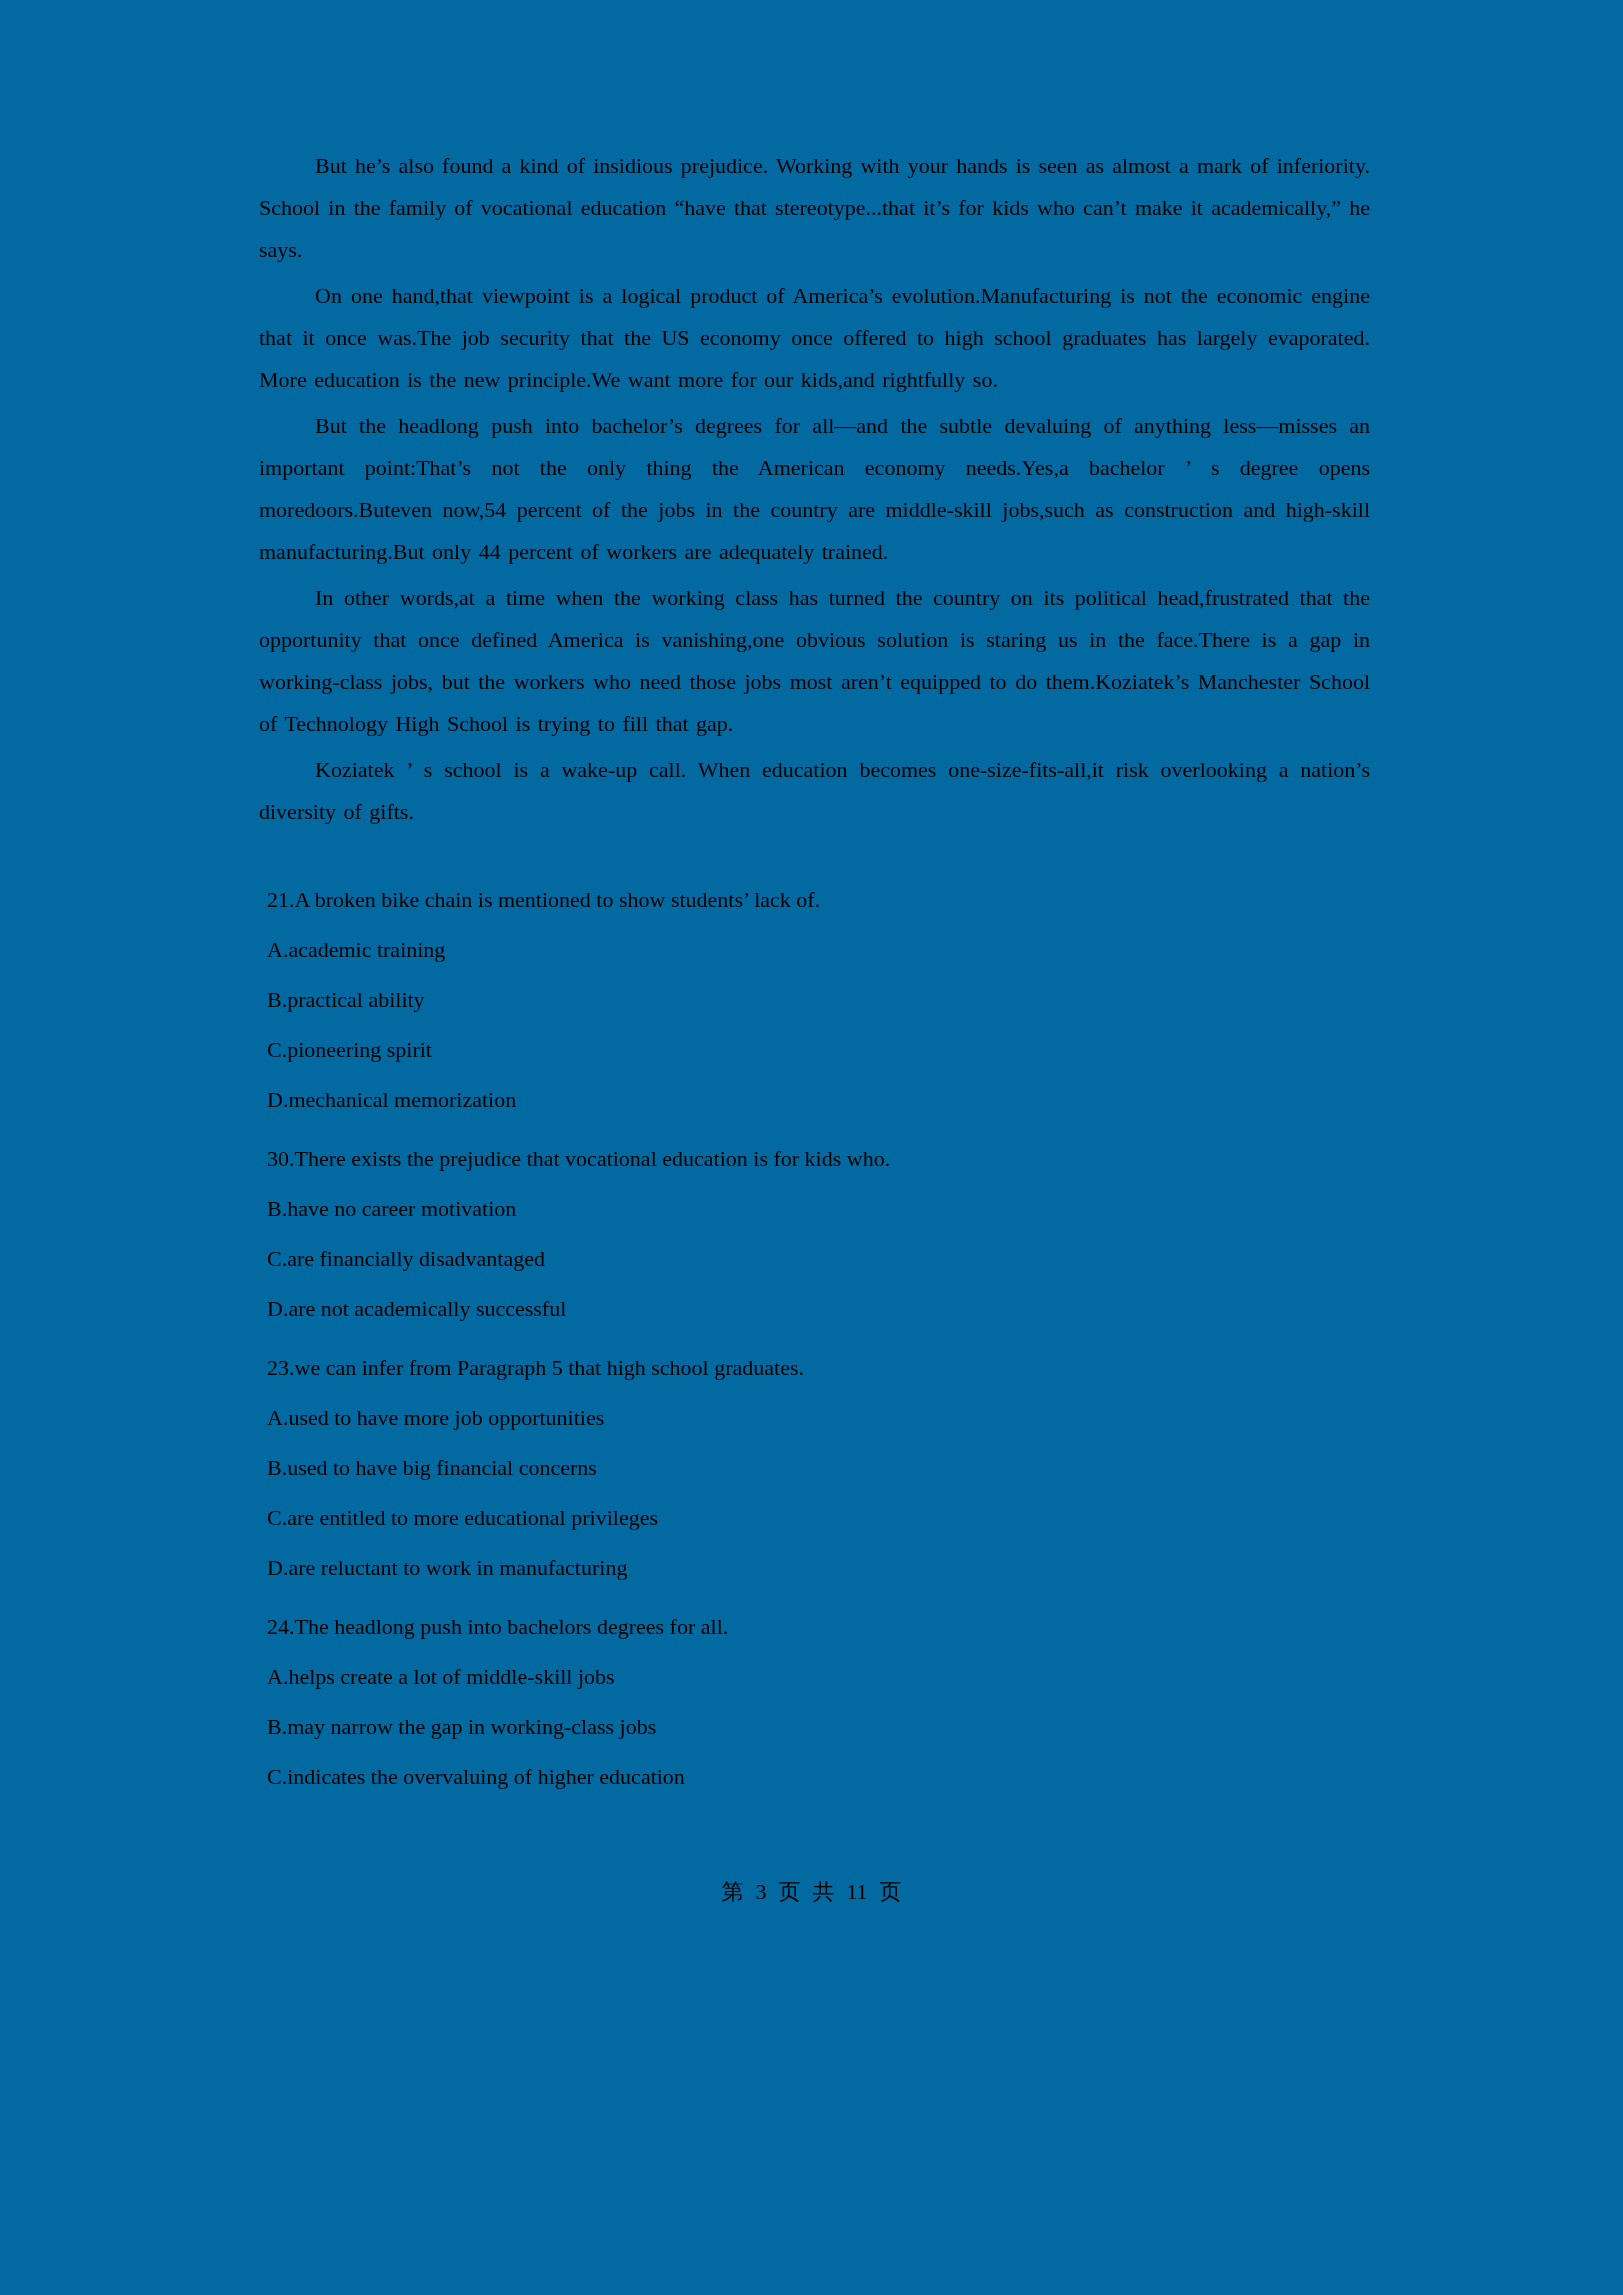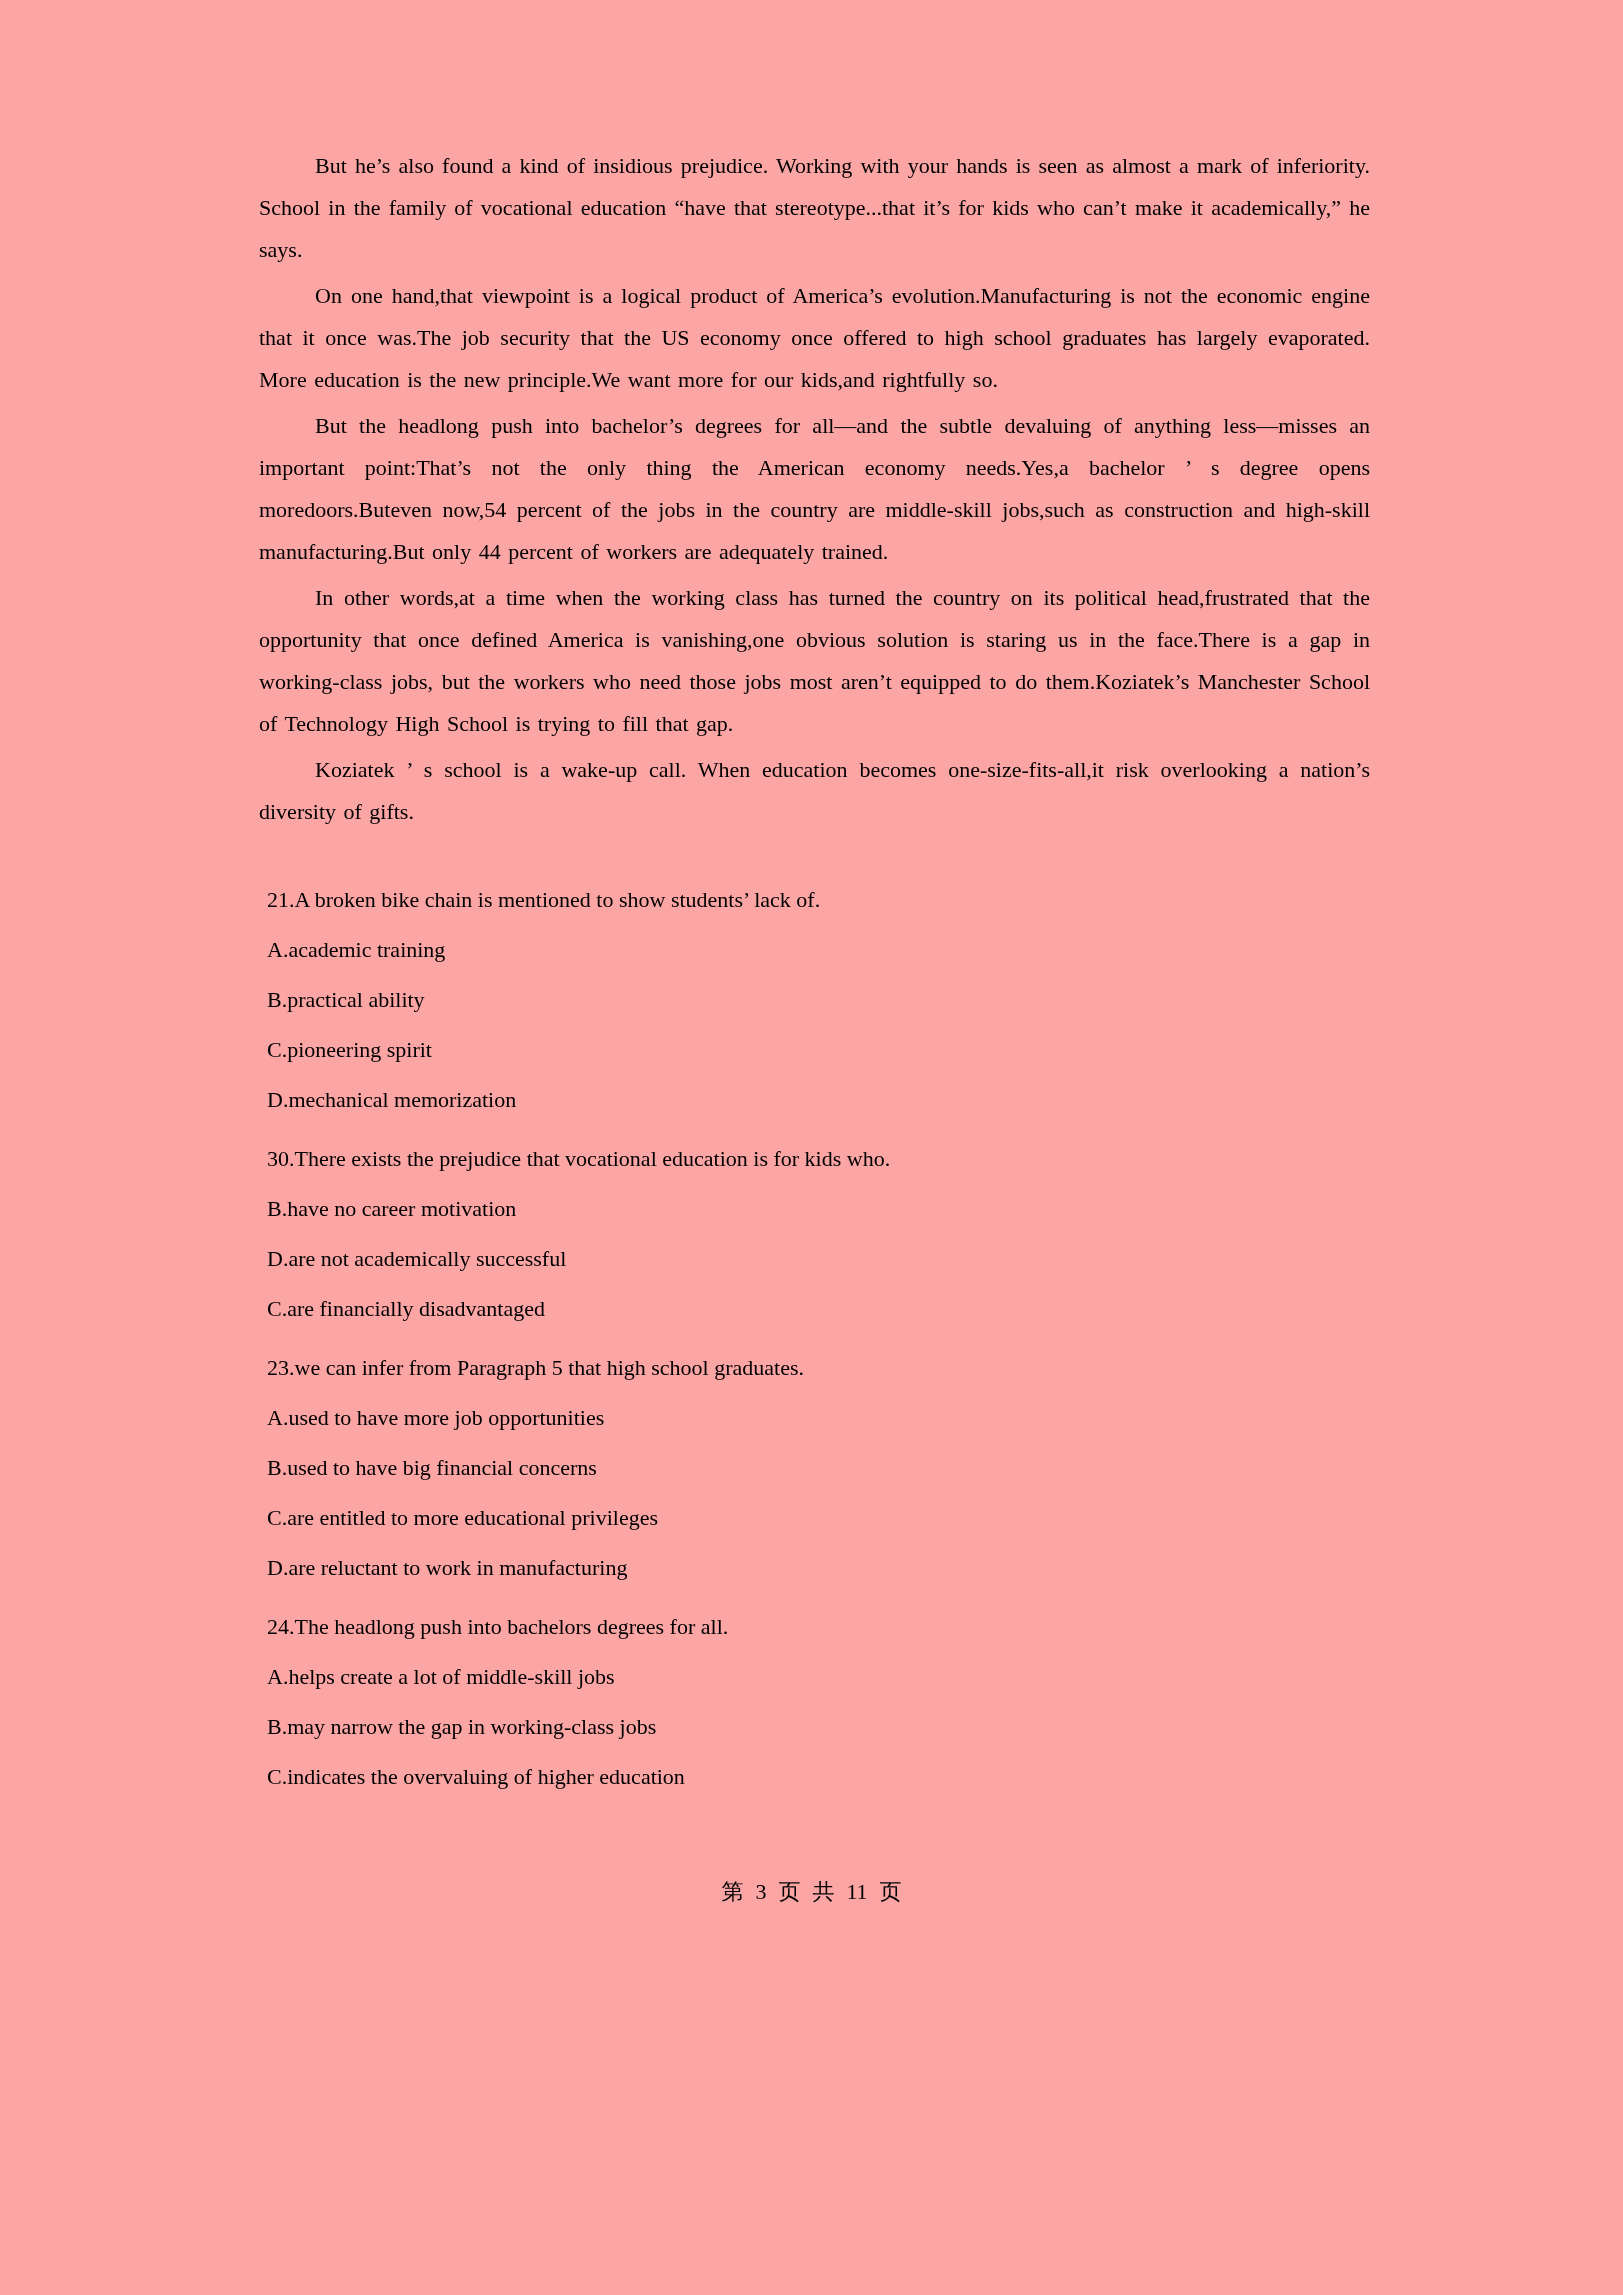--- a/index.html
+++ b/index.html
@@ -10,21 +10,21 @@
   body {
     width: 1623px;
     height: 2295px;
     position: relative;
     font-family: "Liberation Serif", serif;
     color: #000000;
   }
   .page {
     position: absolute;
     inset: 0;
-    background: #fca5a5;
+    background: #0369a1;
   }
   .content {
     position: absolute;
     left: 259px;
     top: 145px;
     width: 1111px;
   }
   .para {
     margin: 0 0 3.9px 0;
     font-size: 22px;
@@ -77,22 +77,22 @@
         <p class="stem">21.A broken bike chain is mentioned to show students’ lack of.</p>
         <p class="option">A.academic training</p>
         <p class="option">B.practical ability</p>
         <p class="option">C.pioneering spirit</p>
         <p class="option">D.mechanical memorization</p>
       </div>
 
       <div class="question">
         <p class="stem">30.There exists the prejudice that vocational education is for kids who.</p>
         <p class="option">B.have no career motivation</p>
+        <p class="option">C.are financially disadvantaged</p>
         <p class="option">D.are not academically successful</p>
-        <p class="option">C.are financially disadvantaged</p>
       </div>
 
       <div class="question">
         <p class="stem">23.we can infer from Paragraph 5 that high school graduates.</p>
         <p class="option">A.used to have more job opportunities</p>
         <p class="option">B.used to have big financial concerns</p>
         <p class="option">C.are entitled to more educational privileges</p>
         <p class="option">D.are reluctant to work in manufacturing</p>
       </div>
 

